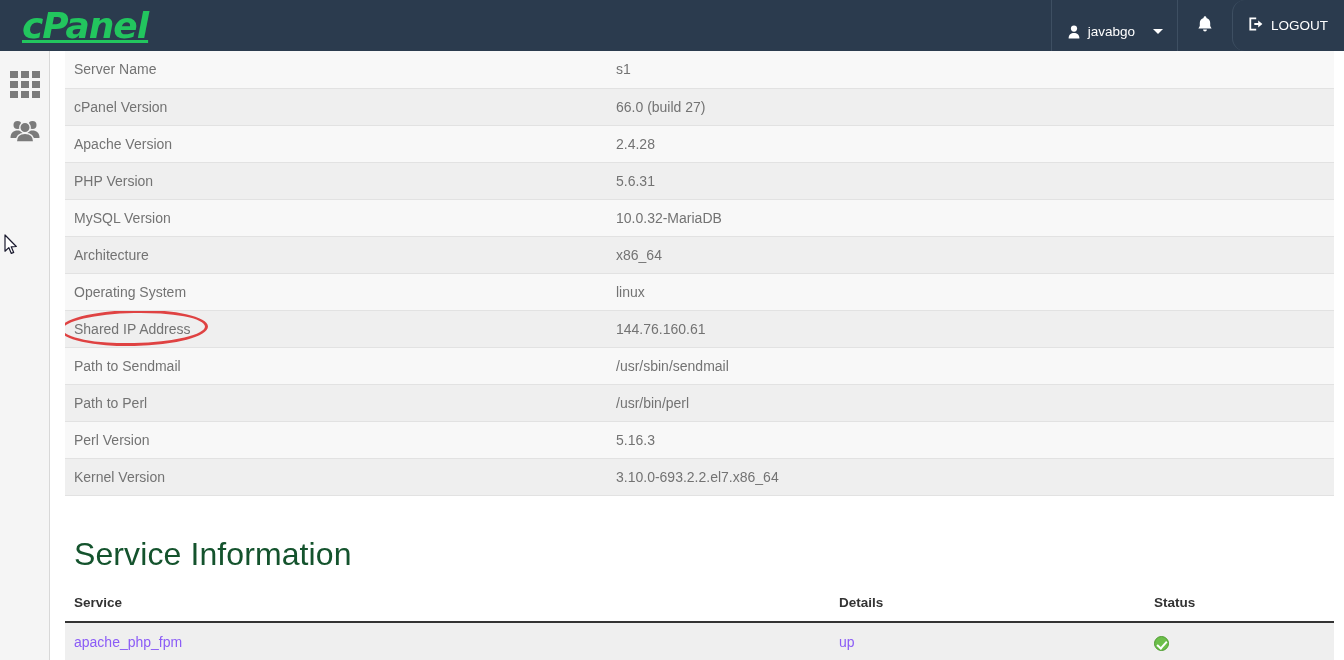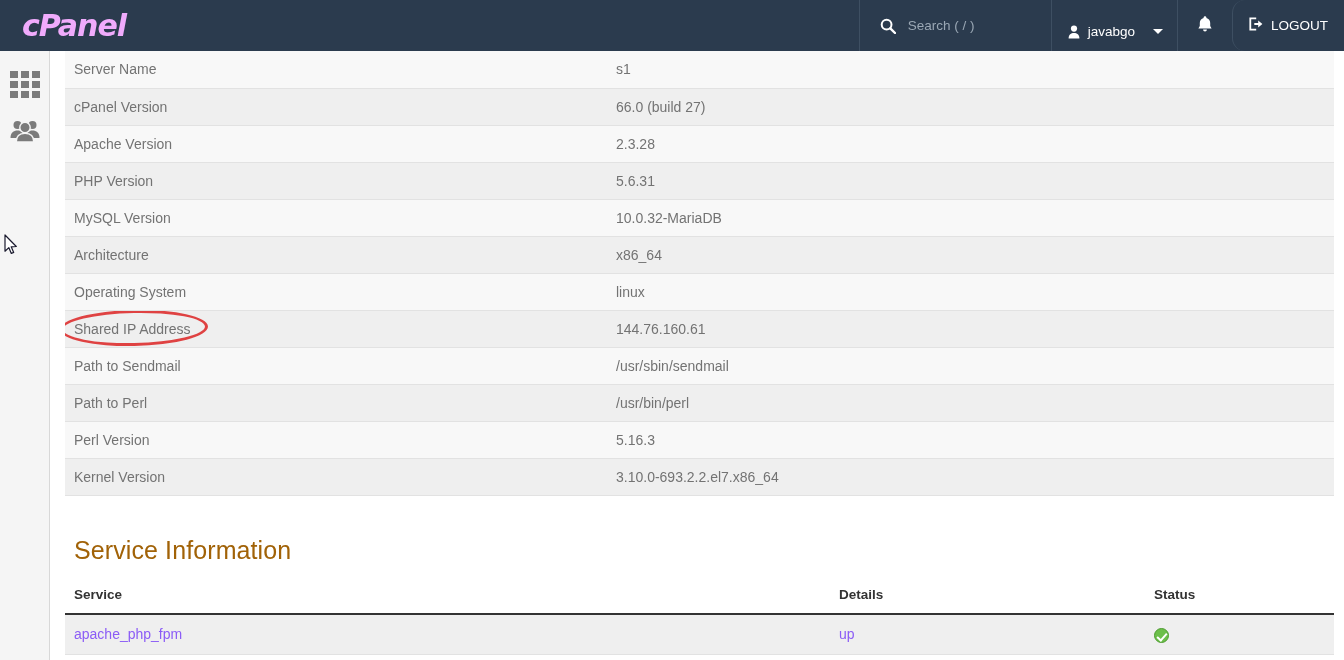--- a/index.html
+++ b/index.html
@@ -20,26 +20,27 @@
     display: flex; align-items: stretch;
     z-index: 30;
   }
   .brand {
     width: 160px;
     display: flex; align-items: center;
     padding-left: 22px;
   }
   .brand-logo {
     font-family: "DejaVu Sans", sans-serif;
-    font-size: 30px;
+    font-size: 36px;
     font-weight: bold;
     font-style: italic;
-    color: #f0abfc;
+    color: #22c55e;
     letter-spacing: -1px;
     line-height: 1;
+    text-decoration: underline;
   }
   .topbar-spacer { flex: 1 1 auto; }
 
   .hdr-cell {
     display: flex; align-items: center;
     border-left: 1px solid #3e4f62;
     color: #ffffff;
     font-size: 13.5px;
     height: 51px;
     cursor: pointer;
@@ -125,23 +126,23 @@
     width: 148px; height: 36px;
     border: 3px solid #dd3333;
     border-radius: 50%;
     pointer-events: none;
     transform: rotate(-1.2deg);
     opacity: 0.92;
   }
 
   
   .section-title {
-    font-size: 25px;
+    font-size: 32px;
     font-weight: normal;
-    color: #a16207;
+    color: #14532d;
     padding: 40px 0 16px 9px;
     letter-spacing: 0.1px;
   }
   .svc-table { width: 1269px; border-collapse: collapse; table-layout: fixed; }
   .svc-table th {
     text-align: left;
     font-size: 13.5px;
     font-weight: bold;
     color: #333333;
     padding: 6px 0 11px 9px;
@@ -192,29 +193,20 @@
 </head>
 <body>
 
 <div class="topbar">
   <div class="brand">
     <span class="brand-logo">cPanel</span>
   </div>
 
   <div class="topbar-spacer"></div>
 
-  <div class="hdr-cell hdr-search">
-    <span class="search-ico">
-      <svg width="16" height="16" viewBox="0 0 16 16">
-        <circle cx="6.6" cy="6.6" r="4.9" fill="none" stroke="#ffffff" stroke-width="2"></circle>
-        <line x1="10.3" y1="10.3" x2="15" y2="15" stroke="#ffffff" stroke-width="2.4" stroke-linecap="round"></line>
-      </svg>
-    </span>
-    <input class="search-input" type="text" placeholder="Search ( / )" style="">
-  </div>
 
   <div class="hdr-cell hdr-user">
     <span class="user-ico">
       <svg width="12" height="14" viewBox="0 0 12 14">
         <circle cx="6" cy="3.6" r="3.1" fill="#ffffff"></circle>
         <path d="M0.6 13.6 C0.6 9.7 3 8 6 8 C9 8 11.4 9.7 11.4 13.6 Z" fill="#ffffff"></path>
       </svg>
     </span>
     <span>javabgo</span>
     <span class="caret"></span>
@@ -276,21 +268,21 @@
         <tr class="odd">
           <td class="key">Server Name</td>
           <td class="val">s1</td>
         </tr>
         <tr class="even">
           <td class="key">cPanel Version</td>
           <td class="val">66.0 (build 27)</td>
         </tr>
         <tr class="odd">
           <td class="key">Apache Version</td>
-          <td class="val">2.3.28</td>
+          <td class="val">2.4.28</td>
         </tr>
         <tr class="even">
           <td class="key">PHP Version</td>
           <td class="val">5.6.31</td>
         </tr>
         <tr class="odd">
           <td class="key">MySQL Version</td>
           <td class="val">10.0.32-MariaDB</td>
         </tr>
         <tr class="even">

